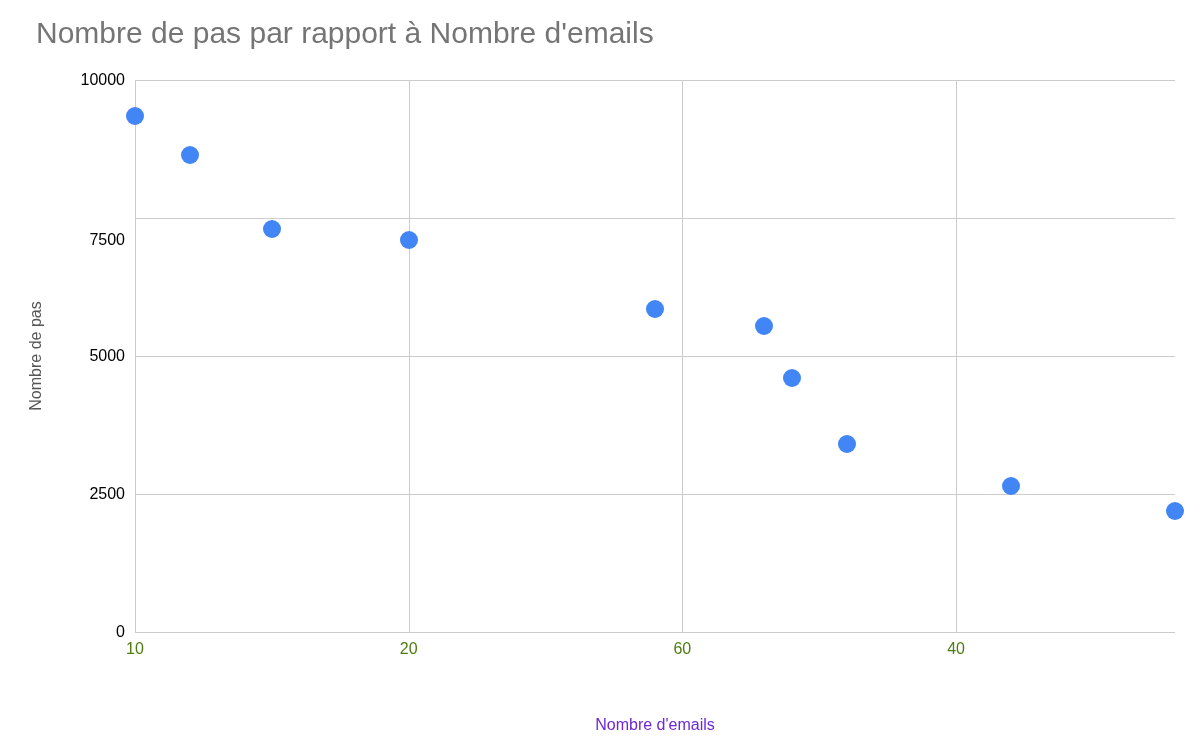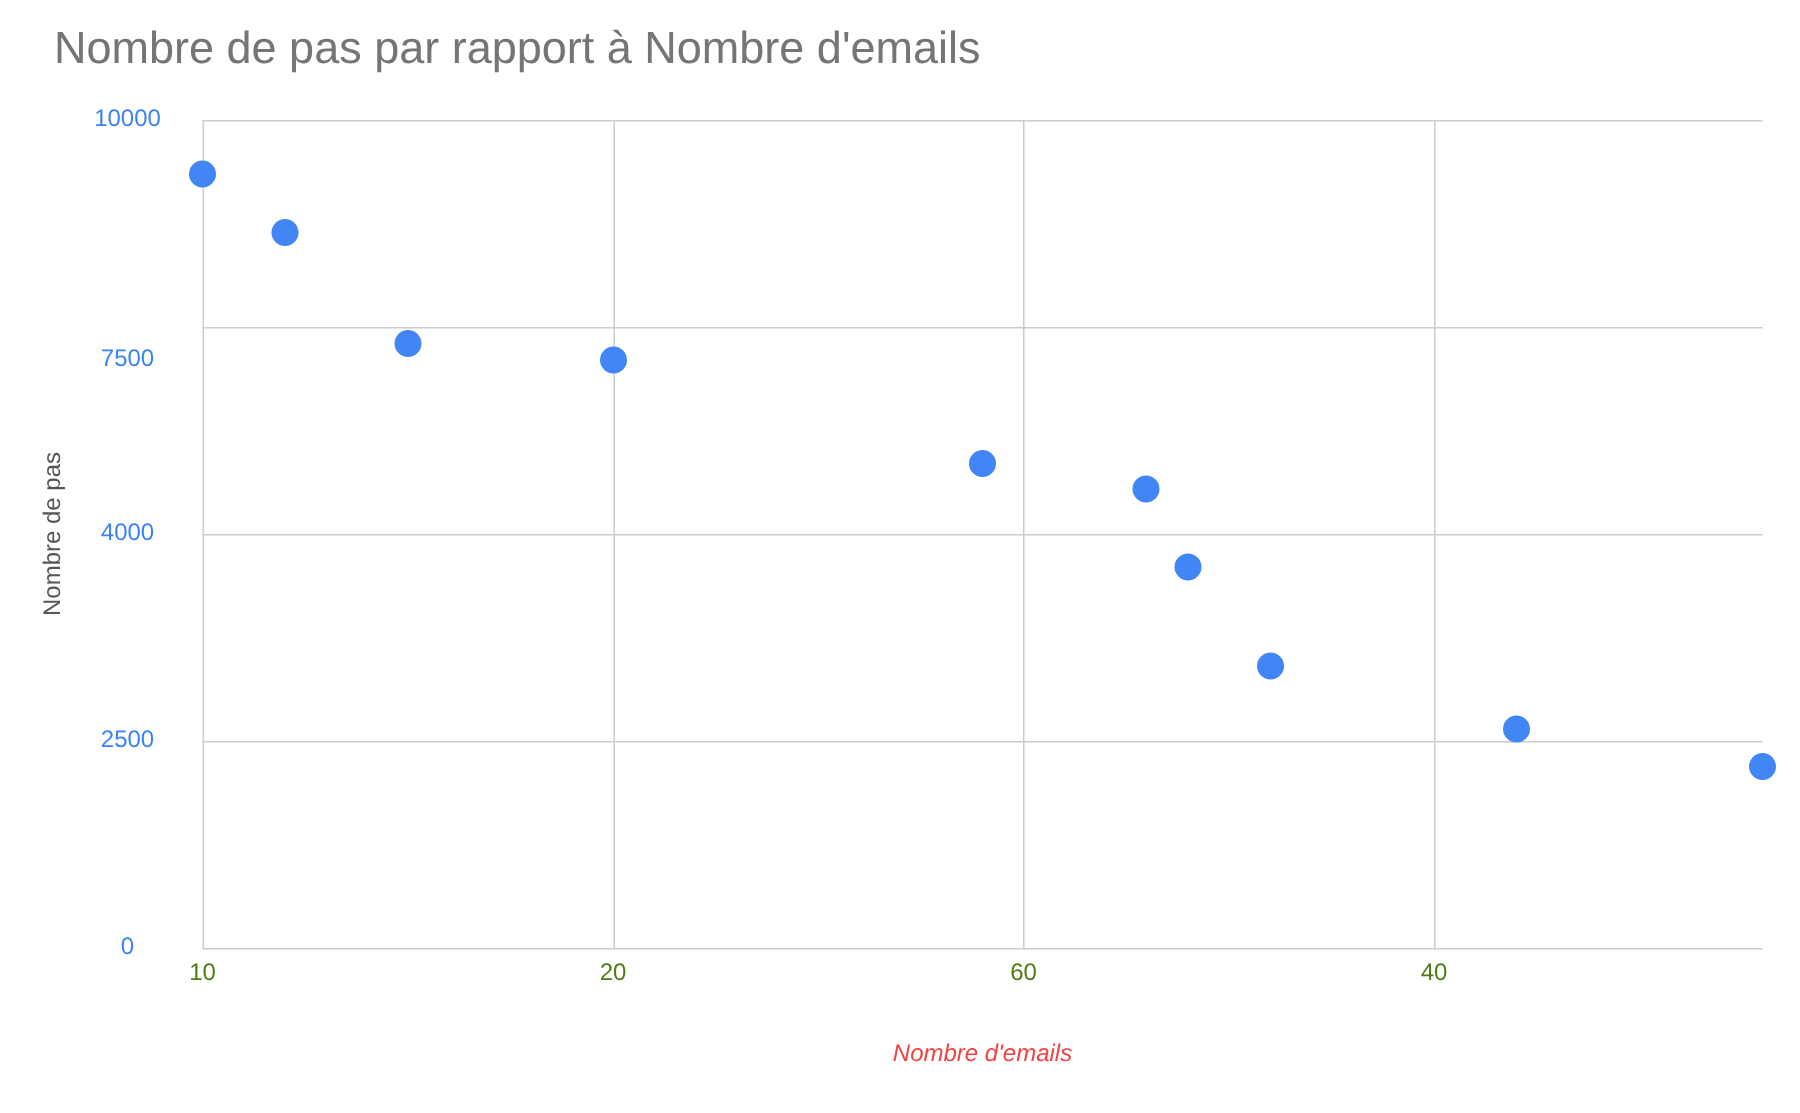--- a/index.html
+++ b/index.html
@@ -43,23 +43,23 @@
     position: absolute;
     left: 0;
     right: 0;
     height: 0;
     border-top: 1px solid #cccccc;
   }
   .y-tick-label {
     position: absolute;
     right: 1075px;
     width: 80px;
-    text-align: center;
+    text-align: right;
     font-size: 16px;
-    color: #3b82f6;
+    color: #000000;
     transform: translateY(-50%);
   }
   .x-tick-label {
     position: absolute;
     top: 640px;
     font-size: 16px;
     color: #4d7c0f;
     transform: translateX(-50%);
     text-align: center;
   }
@@ -68,26 +68,25 @@
     left: 36px;
     top: 356px;
     transform: translate(-50%, -50%) rotate(-90deg);
     font-size: 16px;
     color: #555555;
     white-space: nowrap;
   }
   .x-axis-label {
     position: absolute;
     left: 655px;
-    top: 694px;
+    top: 716px;
     transform: translateX(-50%);
     font-size: 16px;
-    color: #ef4444;
+    color: #6d28d9;
     white-space: nowrap;
-    font-style: italic;
   }
   .data-point {
     position: absolute;
     width: 18px;
     height: 18px;
     margin-left: -9px;
     margin-top: -9px;
     border-radius: 50%;
     background: #4285f4;
   }
@@ -123,16 +122,16 @@
       <div class="data-point" style="left: 875.789px; top: 405.72px; background: rgb(66, 133, 244);"></div>
       <div class="data-point" style="left: 1040px; top: 430.56px; background: rgb(66, 133, 244);"></div>
     </div>
 
 <div class="x-tick-label" style="left: 135px;">10</div>
     <div class="x-tick-label" style="left: 408.684px;">20</div>
     <div class="x-tick-label" style="left: 682.368px;">60</div>
     <div class="x-tick-label" style="left: 956.053px;">40</div>
     <div class="y-tick-label" style="top: 632px;">0</div>
     <div class="y-tick-label" style="top: 494px;">2500</div>
-    <div class="y-tick-label" style="top: 356px;">4000</div>
+    <div class="y-tick-label" style="top: 356px;">5000</div>
     <div class="y-tick-label" style="top: 218px; margin-top: 22px;">7500</div>
     <div class="y-tick-label" style="top: 80px;">10000</div>
   </div>
 
 </body></html>

